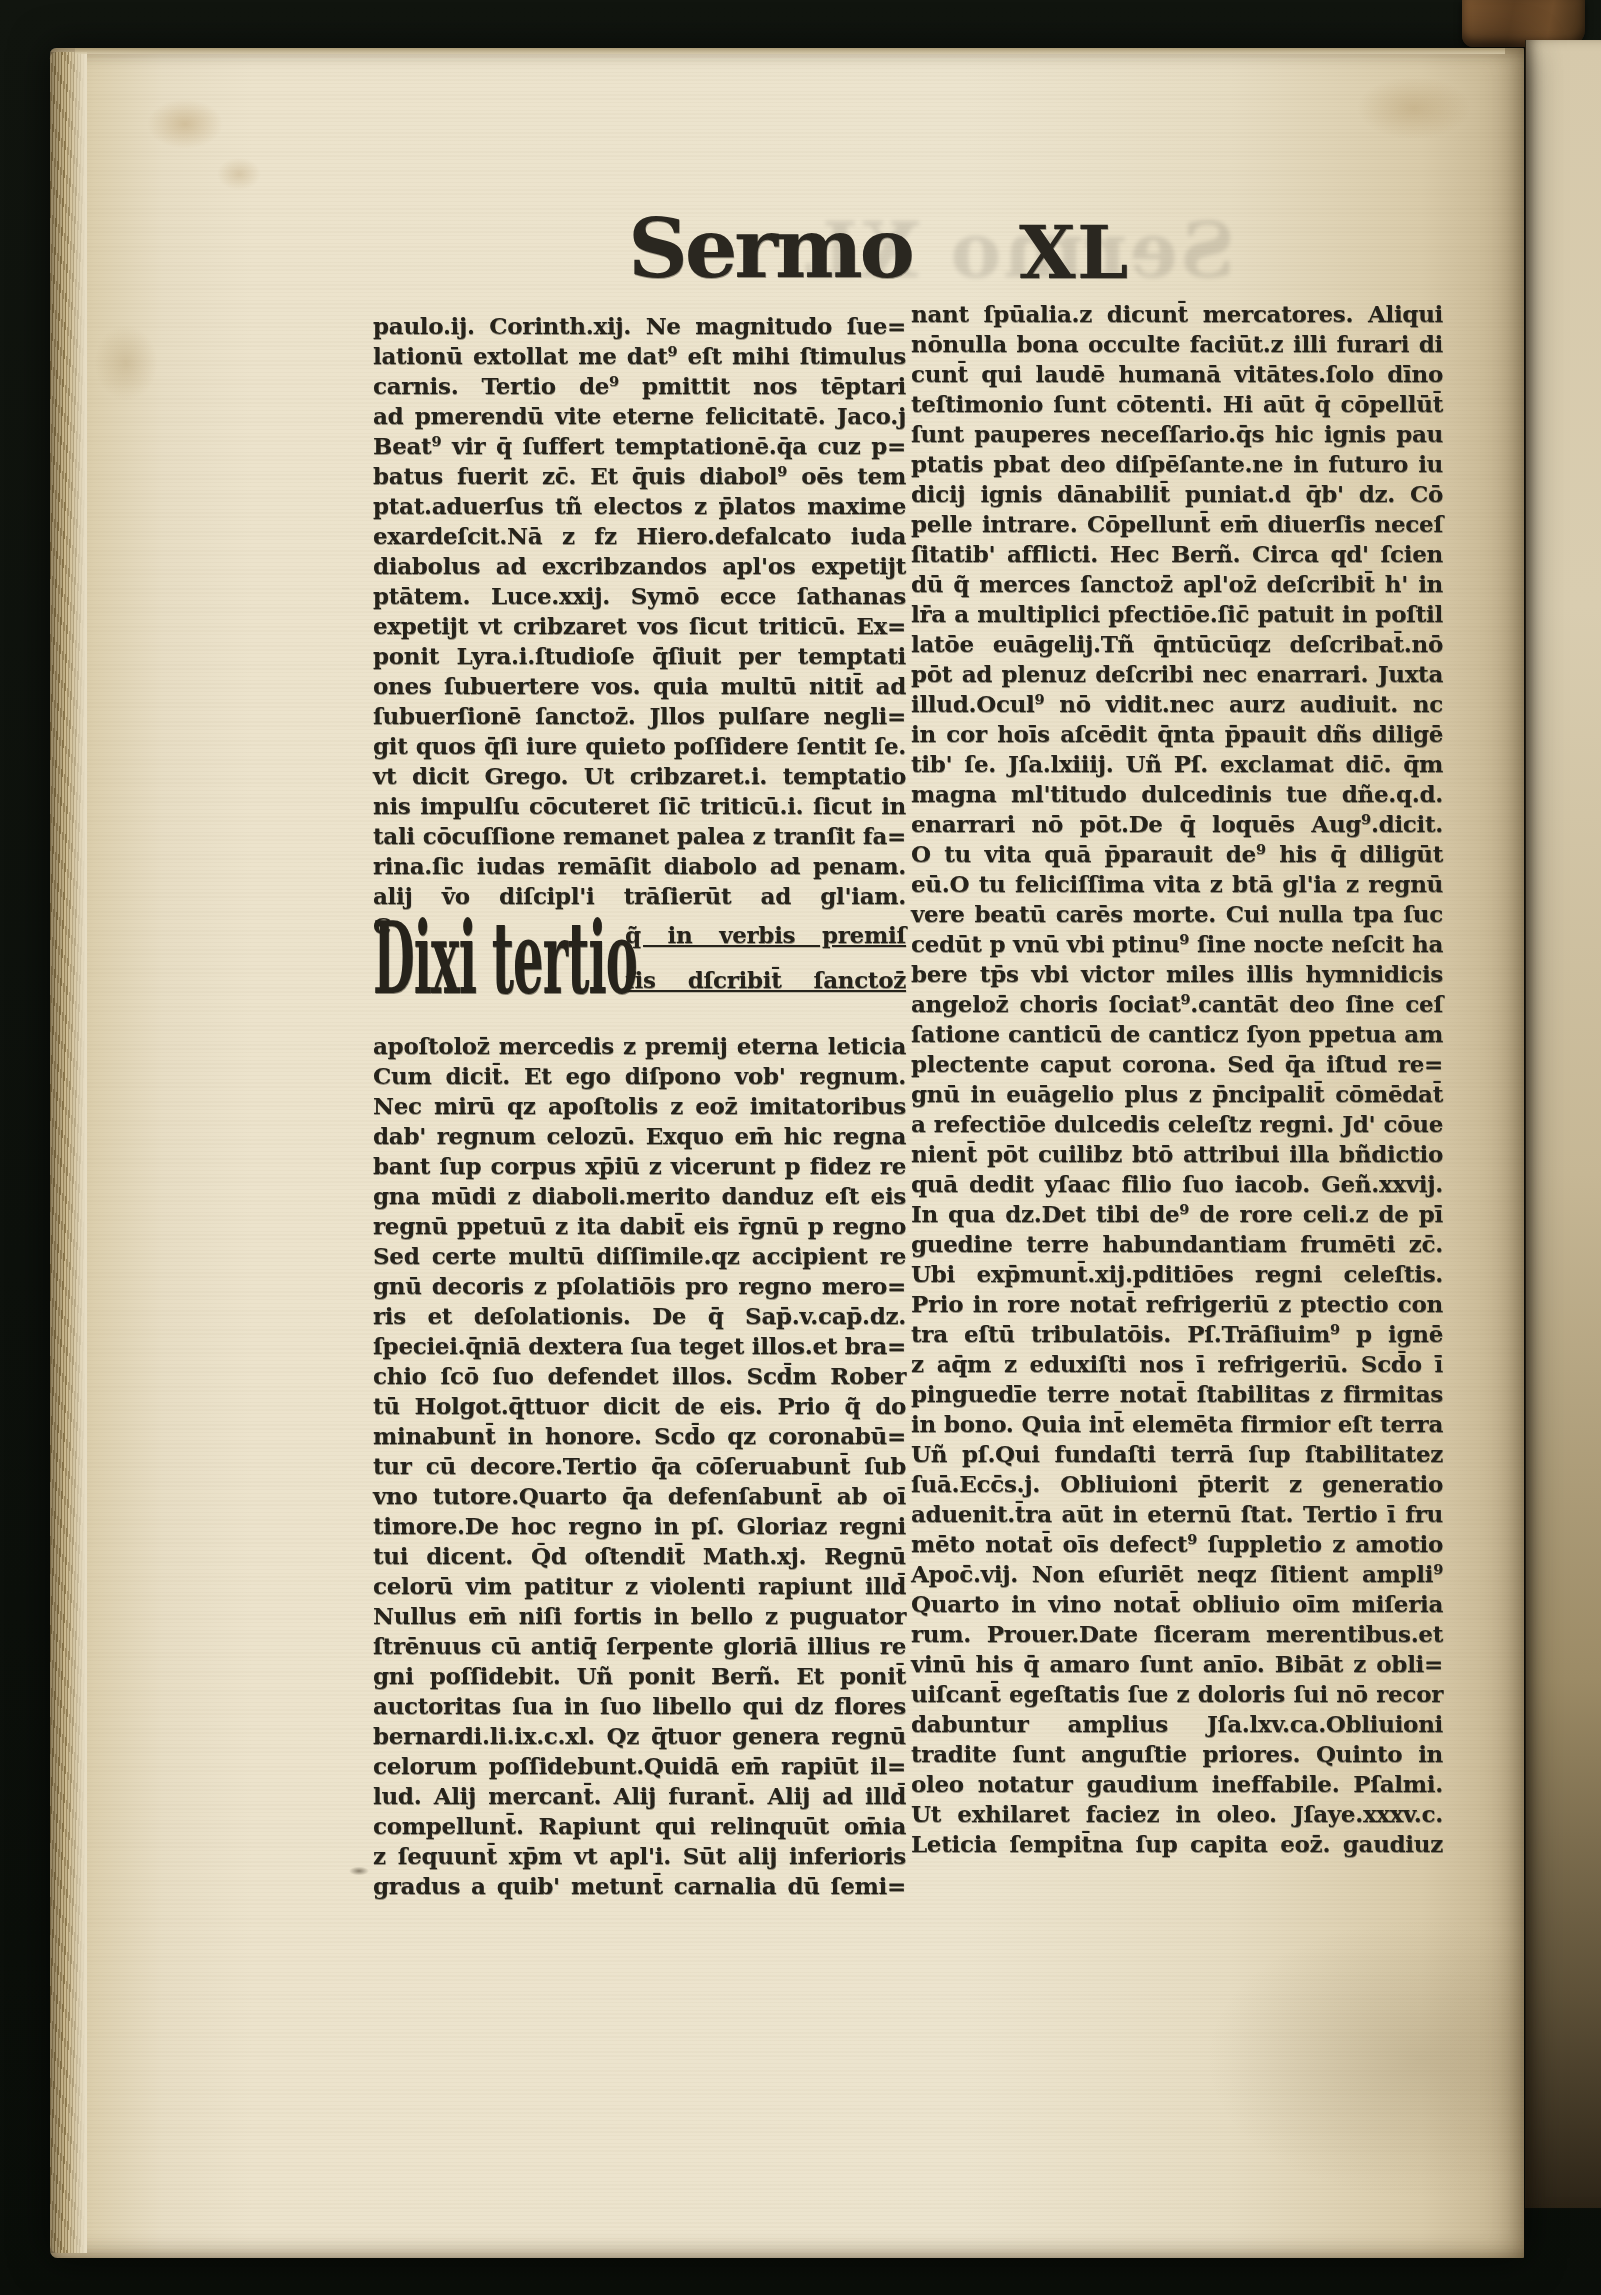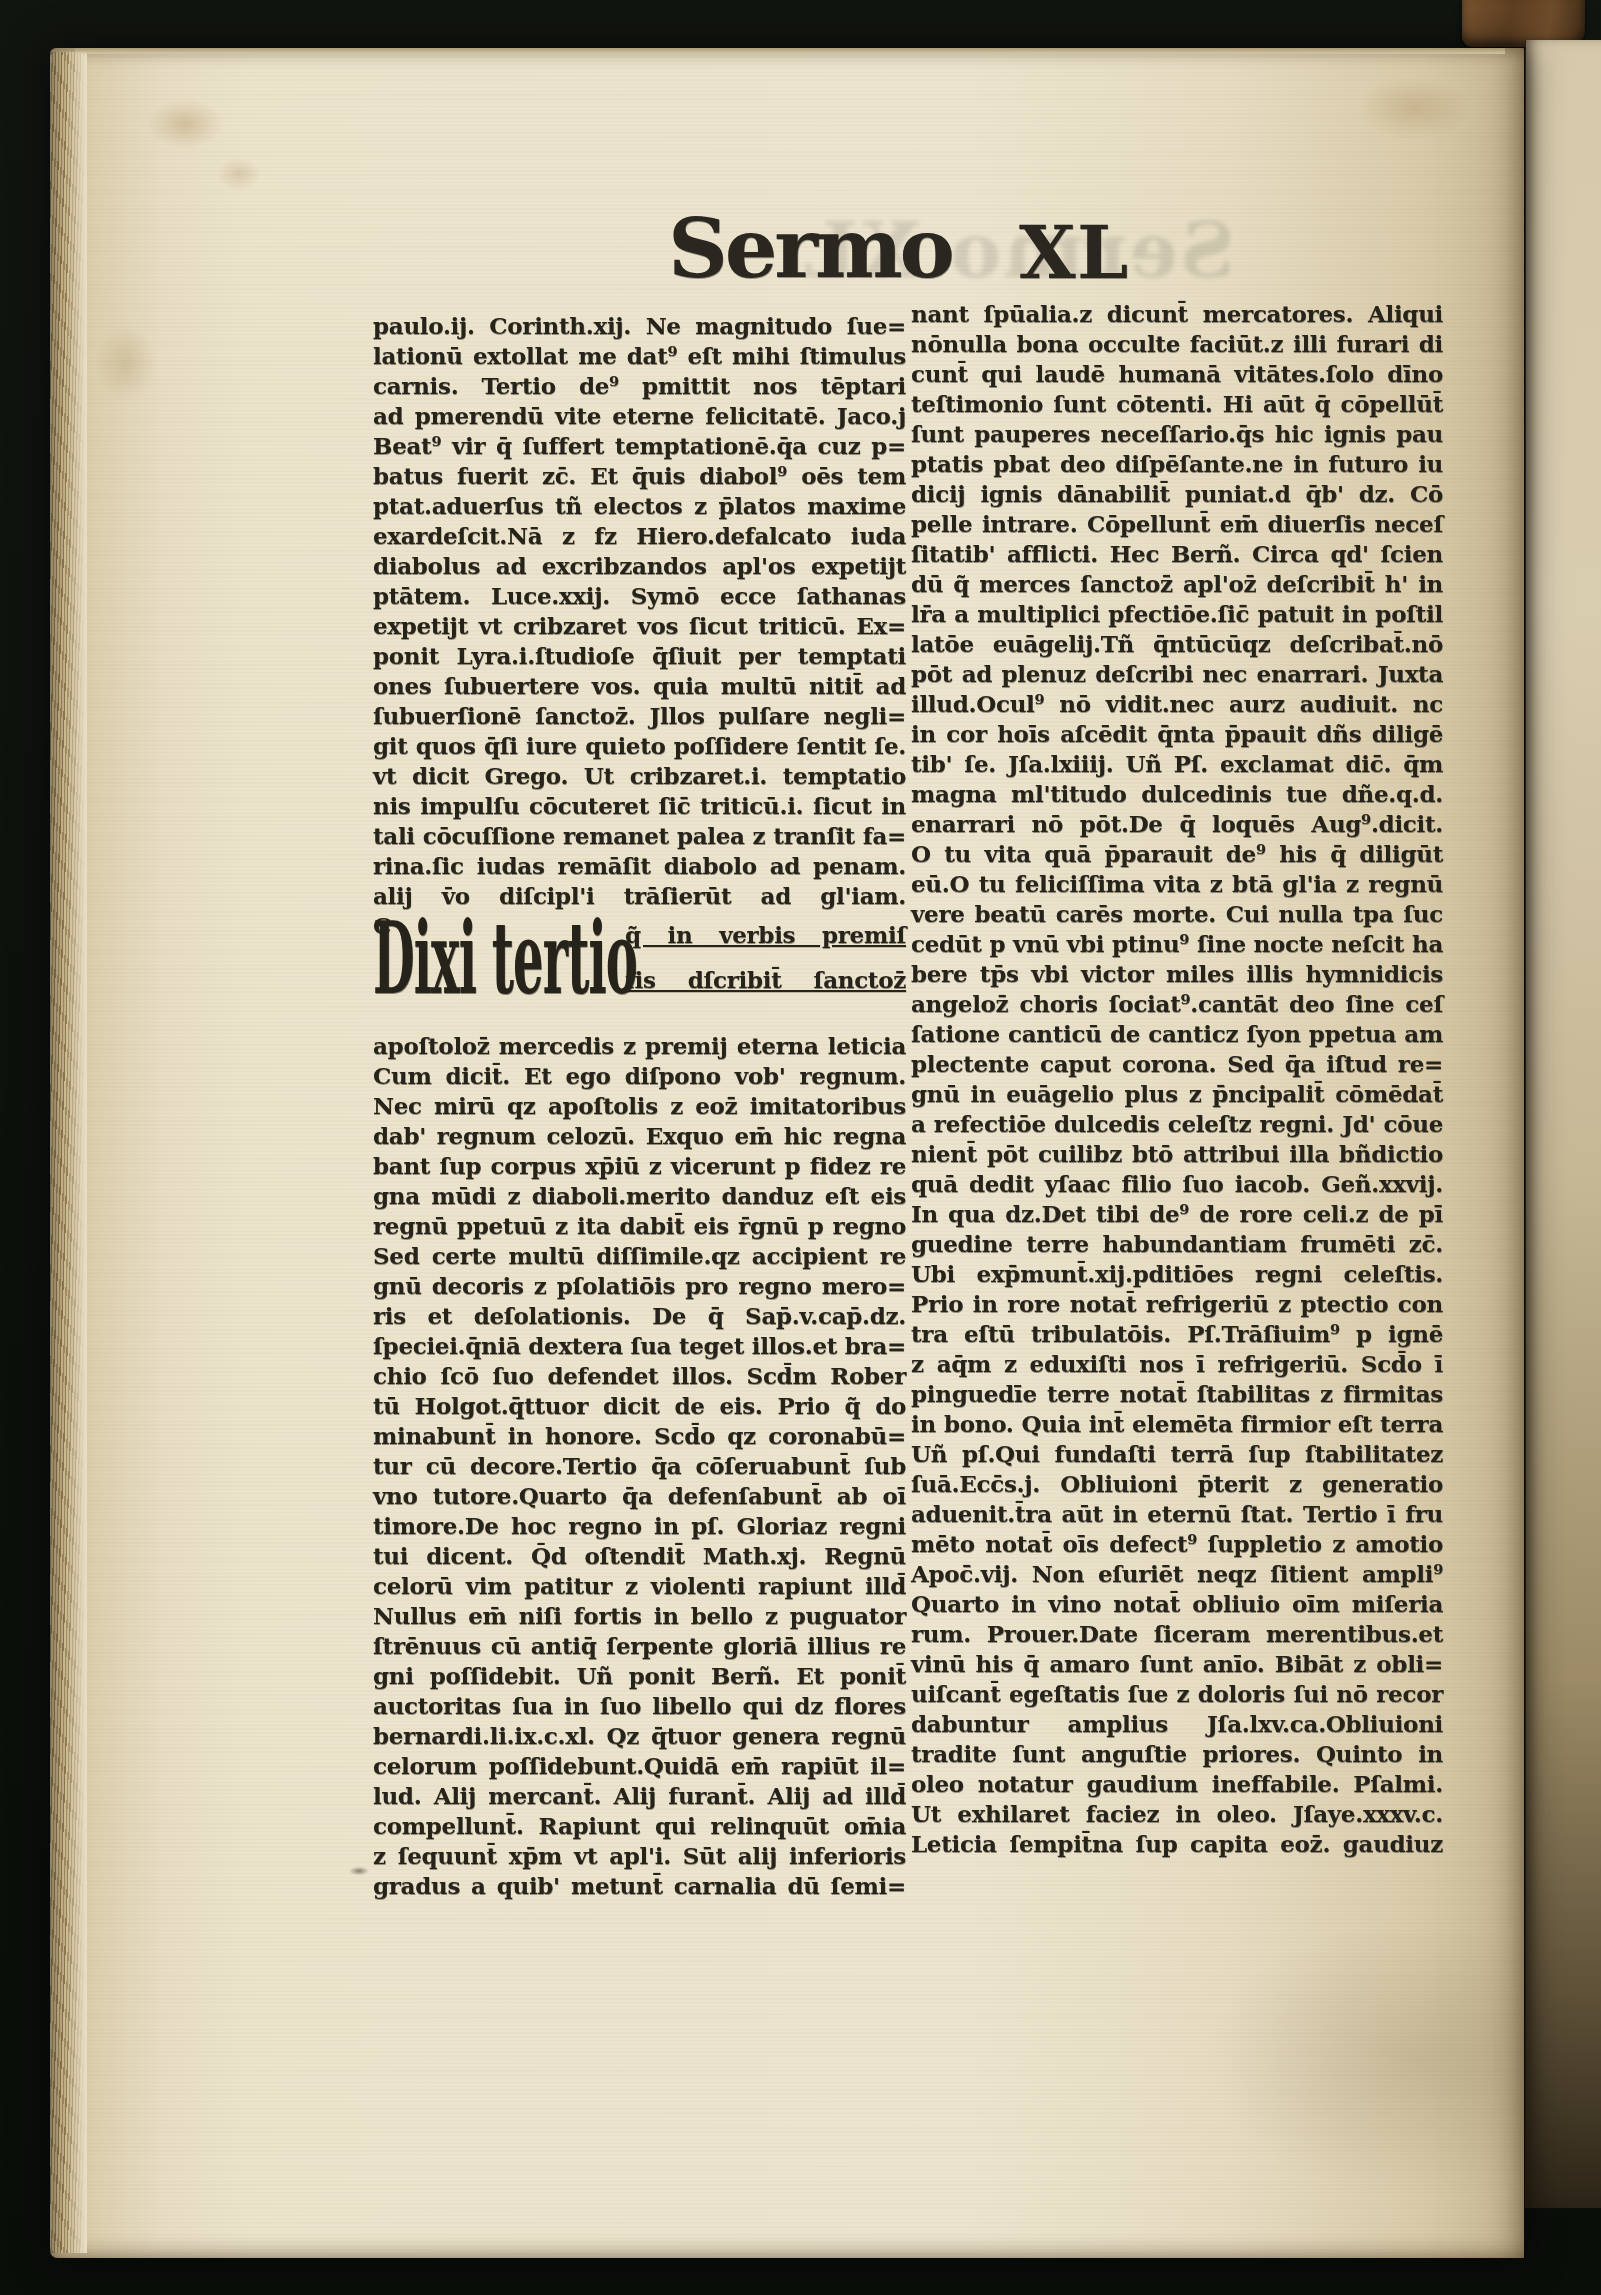--- a/index.html
+++ b/index.html
@@ -44,21 +44,21 @@
         box-shadow:inset 8.8px 0 12.6px -5px rgba(40,30,16,.65);}
   .leather-corner{position:absolute;left:1462px;top:0;width:123px;height:47px;
         border-radius:0 0 17.6px 11.3px;
         background:linear-gradient(100deg,#7a5530 0%,#5d3f22 40%,#6e4c2a 70%,#3c2a15 100%);
         box-shadow:inset 0 -5.7px 8.8px rgba(0,0,0,.5), 0 2.5px 7.6px rgba(0,0,0,.6);}
 
   
   .ghost{position:absolute;left:567px;top:158px;width:618px;
         transform:scaleX(-1);filter:blur(1.9px);opacity:.14;
         font-size:76px;font-weight:700;letter-spacing:2.5px;color:#44403a;white-space:nowrap;}
-  .htitle{position:absolute;left:618px;top:159px;font-size:83px;line-height:82px;font-weight:700;
+  .htitle{position:absolute;left:578px;top:159px;font-size:83px;line-height:82px;font-weight:700;
         letter-spacing:-3.2px;color:#2a2720;text-shadow:0.6px 0.9px 0.6px rgba(38,33,24,.4);}
   .hnum{position:absolute;left:969px;top:168px;font-size:73px;line-height:73px;font-weight:700;
         letter-spacing:1.3px;color:#2a2720;text-shadow:0.6px 0.9px 0.6px rgba(38,33,24,.4);}
 
   
   .col{position:absolute;color:#26231b;font-weight:700;
        text-shadow:0.3px 0.5px 0.4px rgba(38,33,24,.45);
        letter-spacing:-0.3px;}
   .col-left {left:323px;top:263px;width:533px;}
   .col-right{left:849px;top:251px;width:532px;margin-left:12px;}

